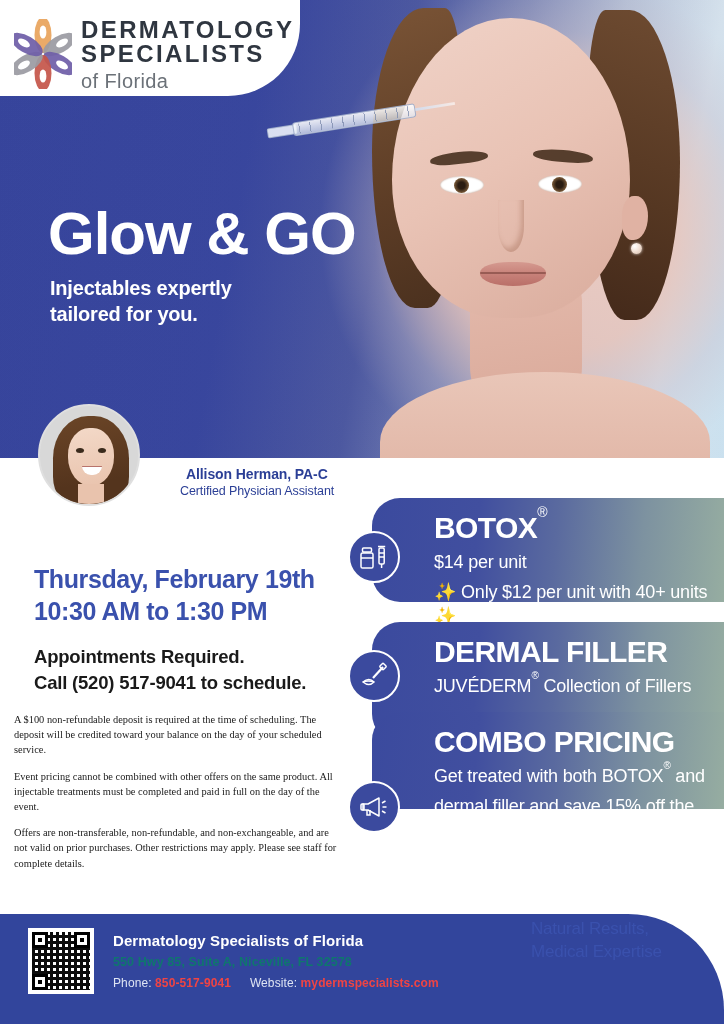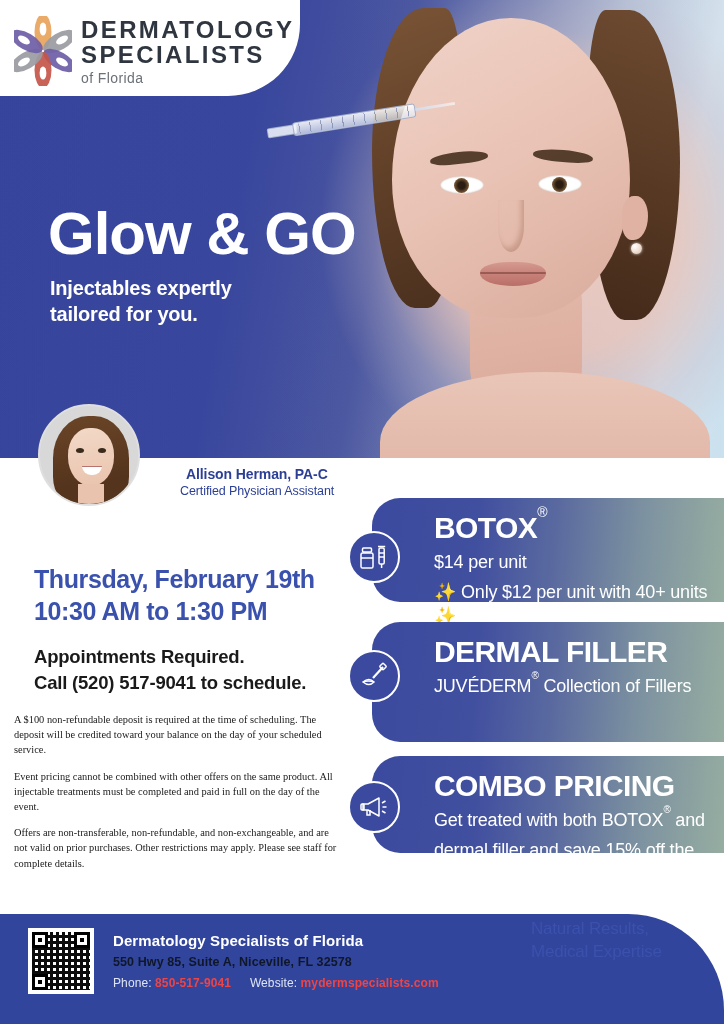--- a/index.html
+++ b/index.html
@@ -90,21 +90,21 @@
   .header-white {
     position:absolute; left:0; top:0; width:300px; height:96px;
     background:#ffffff; border-bottom-right-radius:72px; z-index:6;
   }
   .logo-wrap { position:absolute; left:14px; top:16px; display:flex; align-items:center; gap:9px; z-index:7; }
   .logo-mark { position:relative; width:58px; height:70px; flex:none; }
   .logo-text { padding-top:2px; }
   .logo-l1, .logo-l2 {
     font-size:24px; font-weight:700; letter-spacing:2.4px; color:#2f3640; line-height:1.02;
   }
-  .logo-l3 { font-size:14px; color:#6b7178; letter-spacing:.4px; margin-top:3px; }
+  .logo-l3 { font-size:20px; color:#6b7178; letter-spacing:.4px; margin-top:3px; }
 
   
   .headline {
     position:absolute; left:48px; top:204px; z-index:5;
     font-size:60px; font-weight:700; color:#ffffff; letter-spacing:-1px; line-height:1;
   }
   .subhead {
     position:absolute; left:50px; top:276px; z-index:5;
     font-size:20px; font-weight:700; color:#ffffff; line-height:1.28; letter-spacing:-.2px;
   }
@@ -149,21 +149,21 @@
   .fineprint p { margin-bottom:11px; }
 
   
   .panel {
     position:absolute; left:372px; width:352px; color:#fff;
     background:linear-gradient(95deg,#3b4a9e 0%,#414f9f 30%,#5a6a9f 52%,#7d92a0 76%,#96ada1 100%);
     border-radius:28px 0 0 28px; padding:14px 10px 14px 62px; z-index:4;
   }
   #panel-botox { top:498px; height:104px; }
   #panel-filler { top:622px; height:120px; }
-  #panel-combo { top:756px; height:97px; }
+  #panel-combo { top:712px; height:97px; }
   .panel-title { font-size:30px; font-weight:700; letter-spacing:-.6px; line-height:1.06; }
   .panel-title sup { font-size:14px; top:-.72em; position:relative; font-weight:400; }
   .panel-line { font-size:18px; line-height:1.3; letter-spacing:-.2px; margin-top:7px; }
   .panel-line sup { font-size:10px; position:relative; top:-.62em; }
   .spark { color:#ffd24a; }
   .panel-icon {
     position:absolute; left:348px; width:52px; height:52px; border-radius:50%;
     background:#3b4a9e; border:2px solid #ffffff; z-index:9;
     display:flex; align-items:center; justify-content:center;
   }
@@ -186,21 +186,21 @@
       repeating-linear-gradient(0deg,#000 0 3px,transparent 3px 6px);
     background-size:6px 6px, 6px 6px; opacity:.95; }
   .qr-fm { position:absolute; width:16px; height:16px; border:3px solid #000; background:#fff; }
   .qr-fm i { position:absolute; inset:3px; background:#000; display:block; }
   .footer-name {
     position:absolute; left:113px; top:932px; z-index:7;
     font-size:15px; font-weight:700; color:#fff; letter-spacing:.1px;
   }
   .footer-addr {
     position:absolute; left:113px; top:955px; z-index:7;
-    font-size:12.5px; font-weight:700; color:#0f172a; letter-spacing:.1px;
+    font-size:12.5px; font-weight:700; color:#0f766e; letter-spacing:.1px;
   }
   .footer-contact {
     position:absolute; left:113px; top:976px; z-index:7;
     font-size:12px; color:#dfe5f4; letter-spacing:.1px;
   }
   .footer-contact b { color:#ef4444; }
   .footer-contact .sep { display:inline-block; width:12px; }
   .tagline {
     position:absolute; left:531px; top:918px; z-index:7;
     font-size:17px; color:#3a51ad; line-height:1.35; letter-spacing:-.2px;

